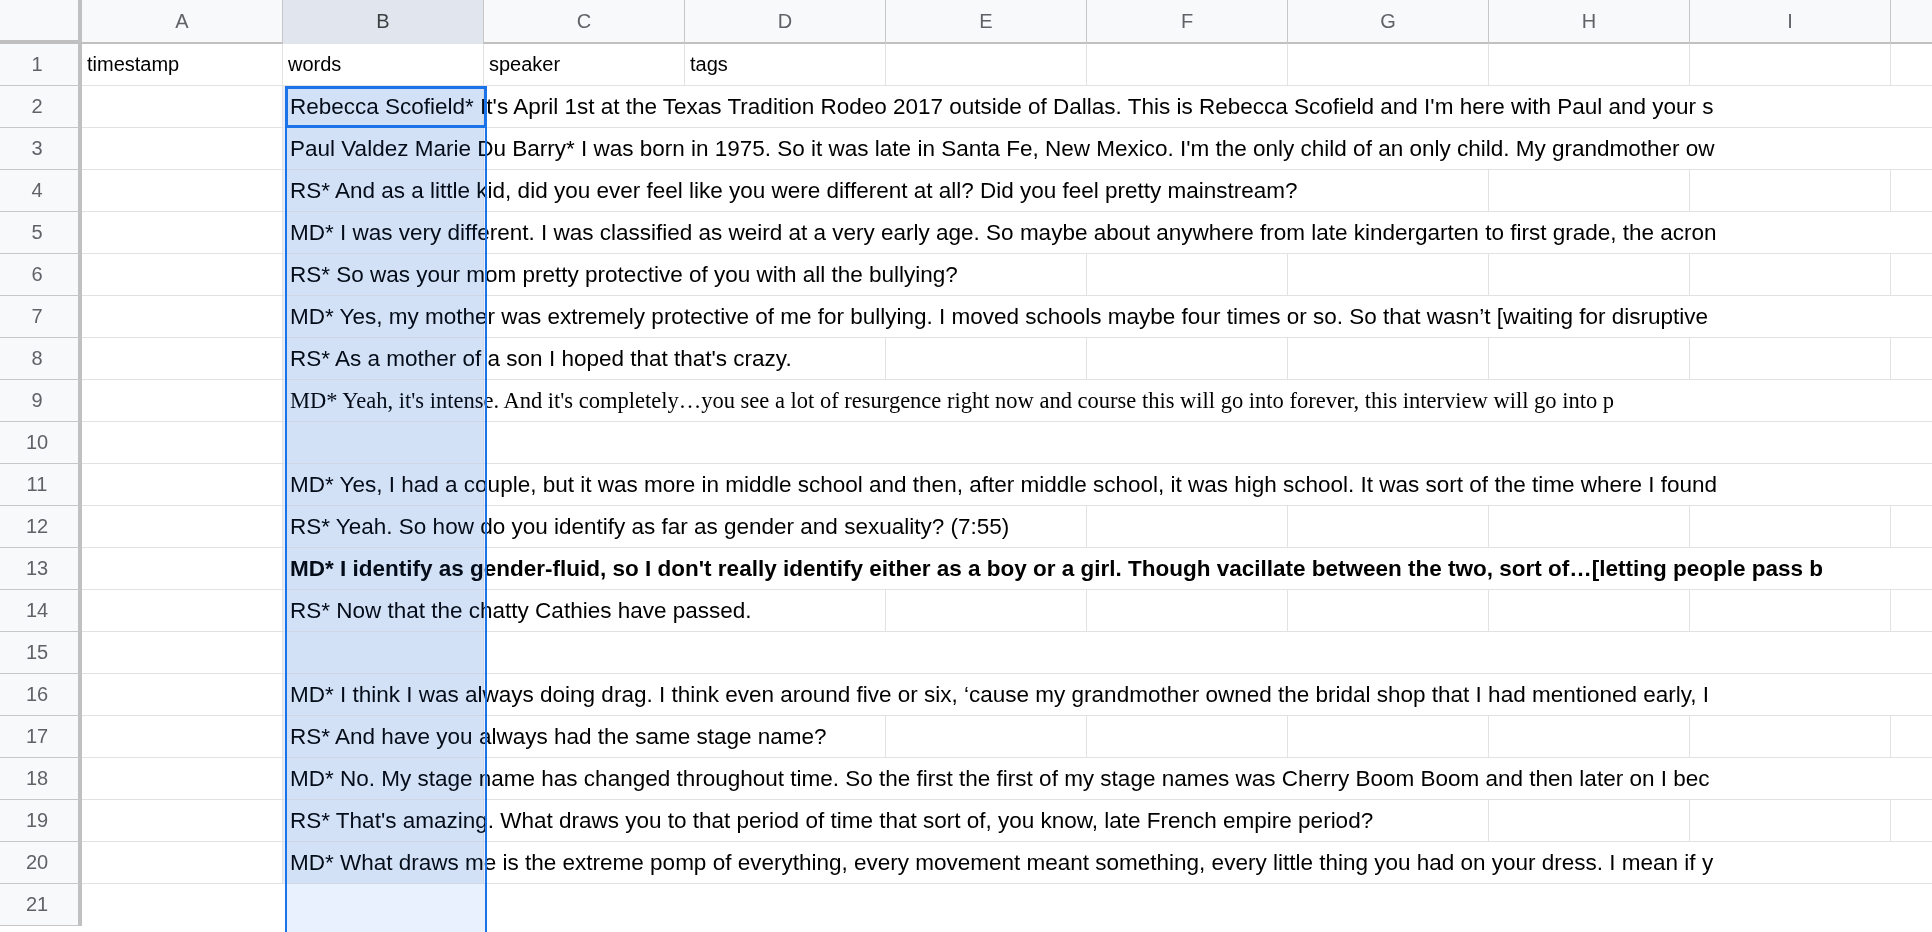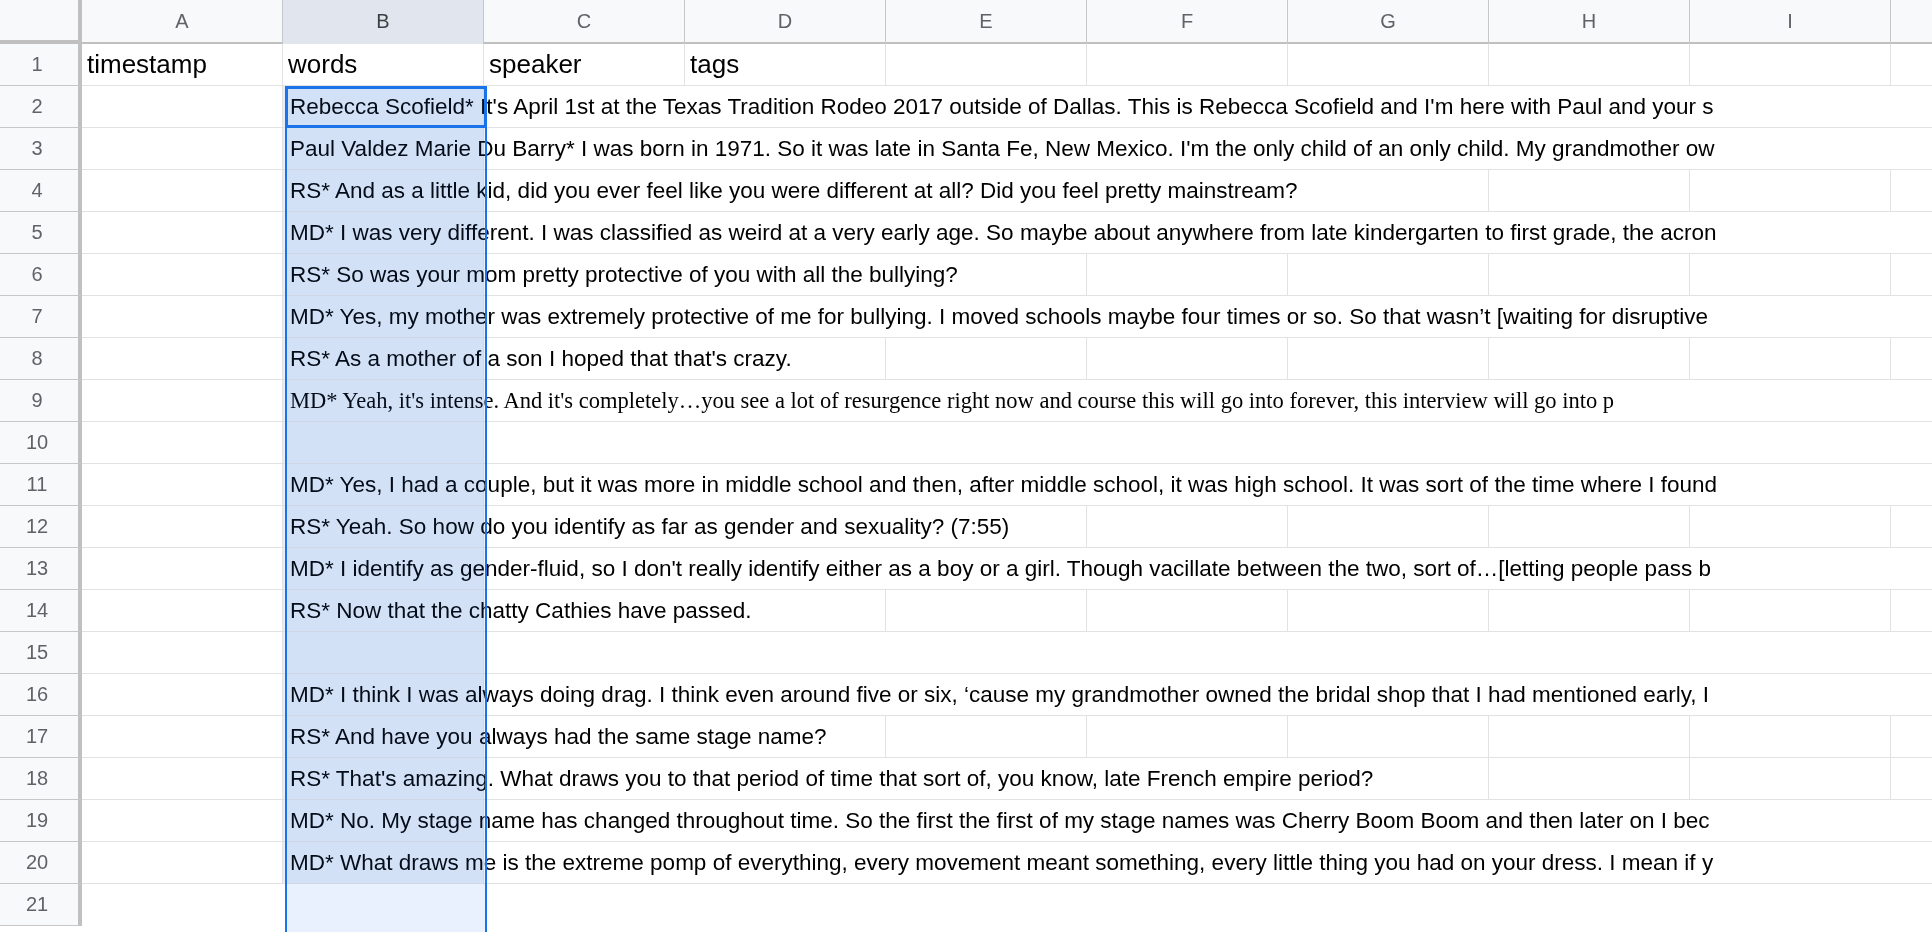--- a/index.html
+++ b/index.html
@@ -138,21 +138,21 @@
       position: absolute;
       left: 285px;
       top: 86px;
       width: 202px;
       height: 42px;
       border: 3px solid #1a73e8;
       box-sizing: border-box;
       z-index: 5;
       pointer-events: none;
     }
-    .hdr-row .cell { font-size: 26px; }
+    .hdr-row .cell { font-size: 20px; }
   </style>
 </head>
 <body>
 
 <div class="sheet">
   <div class="corner"></div>
 
   <div class="col-headers">
     <div class="col-header">A</div>
     <div class="col-header selected">B</div>
@@ -221,21 +221,21 @@
         <div class="cell"></div>
         <div class="cell selcol"></div>
         <div class="cell"></div>
         <div class="cell"></div>
         <div class="cell"></div>
         <div class="cell"></div>
         <div class="cell"></div>
         <div class="cell"></div>
         <div class="cell"></div>
         <div class="cell"></div>
-        <div class="row-text" style="right: 0px; overflow: hidden;">Paul Valdez Marie Du Barry* I was born in 1971. So it was late in Santa Fe, New Mexico. I'm the only child of an only child. My grandmother ow</div>
+        <div class="row-text" style="right: 0px; overflow: hidden;">Paul Valdez Marie Du Barry* I was born in 1975. So it was late in Santa Fe, New Mexico. I'm the only child of an only child. My grandmother ow</div>
         <div class="blank-cover" style="left: 404px; width: 1446px;"></div>
       </div>
       <div class="row">
         <div class="cell"></div>
         <div class="cell selcol"></div>
         <div class="cell"></div>
         <div class="cell"></div>
         <div class="cell"></div>
         <div class="cell"></div>
         <div class="cell"></div>
@@ -360,21 +360,21 @@
         <div class="cell"></div>
         <div class="cell selcol"></div>
         <div class="cell"></div>
         <div class="cell"></div>
         <div class="cell"></div>
         <div class="cell"></div>
         <div class="cell"></div>
         <div class="cell"></div>
         <div class="cell"></div>
         <div class="cell"></div>
-        <div class="row-text" style="right: 16px; overflow: hidden;">MD* I identify as gender-fluid, so I don't really identify either as a boy or a girl. Though vacillate between the two, sort of…[letting people pass b</div>
+        <div class="row-text" style="right: 16px; overflow: hidden; font-weight: bold;">MD* I identify as gender-fluid, so I don't really identify either as a boy or a girl. Though vacillate between the two, sort of…[letting people pass b</div>
         <div class="blank-cover" style="left: 404px; width: 1446px;"></div>
       </div>
       <div class="row">
         <div class="cell"></div>
         <div class="cell selcol"></div>
         <div class="cell"></div>
         <div class="cell"></div>
         <div class="cell"></div>
         <div class="cell"></div>
         <div class="cell"></div>
@@ -429,36 +429,36 @@
         <div class="cell"></div>
         <div class="cell selcol"></div>
         <div class="cell"></div>
         <div class="cell"></div>
         <div class="cell"></div>
         <div class="cell"></div>
         <div class="cell"></div>
         <div class="cell"></div>
         <div class="cell"></div>
         <div class="cell"></div>
+        <div class="row-text" style="right: 0px; overflow: hidden;">MD* No. My stage name has changed throughout time. So the first the first of my stage names was Cherry Boom Boom and then later on I bec</div>
+        <div class="blank-cover" style="left: 404px; width: 1446px;"></div>
+      </div>
+      <div class="row">
+        <div class="cell"></div>
+        <div class="cell selcol"></div>
+        <div class="cell"></div>
+        <div class="cell"></div>
+        <div class="cell"></div>
+        <div class="cell"></div>
+        <div class="cell"></div>
+        <div class="cell"></div>
+        <div class="cell"></div>
+        <div class="cell"></div>
         <div class="row-text">RS* That's amazing. What draws you to that period of time that sort of, you know, late French empire period?</div>
         <div class="blank-cover" style="left: 404px; width: 891.172px;"></div>
-      </div>
-      <div class="row">
-        <div class="cell"></div>
-        <div class="cell selcol"></div>
-        <div class="cell"></div>
-        <div class="cell"></div>
-        <div class="cell"></div>
-        <div class="cell"></div>
-        <div class="cell"></div>
-        <div class="cell"></div>
-        <div class="cell"></div>
-        <div class="cell"></div>
-        <div class="row-text" style="right: 0px; overflow: hidden;">MD* No. My stage name has changed throughout time. So the first the first of my stage names was Cherry Boom Boom and then later on I bec</div>
-        <div class="blank-cover" style="left: 404px; width: 1446px;"></div>
       </div>
       <div class="row">
         <div class="cell"></div>
         <div class="cell selcol"></div>
         <div class="cell"></div>
         <div class="cell"></div>
         <div class="cell"></div>
         <div class="cell"></div>
         <div class="cell"></div>
         <div class="cell"></div>

